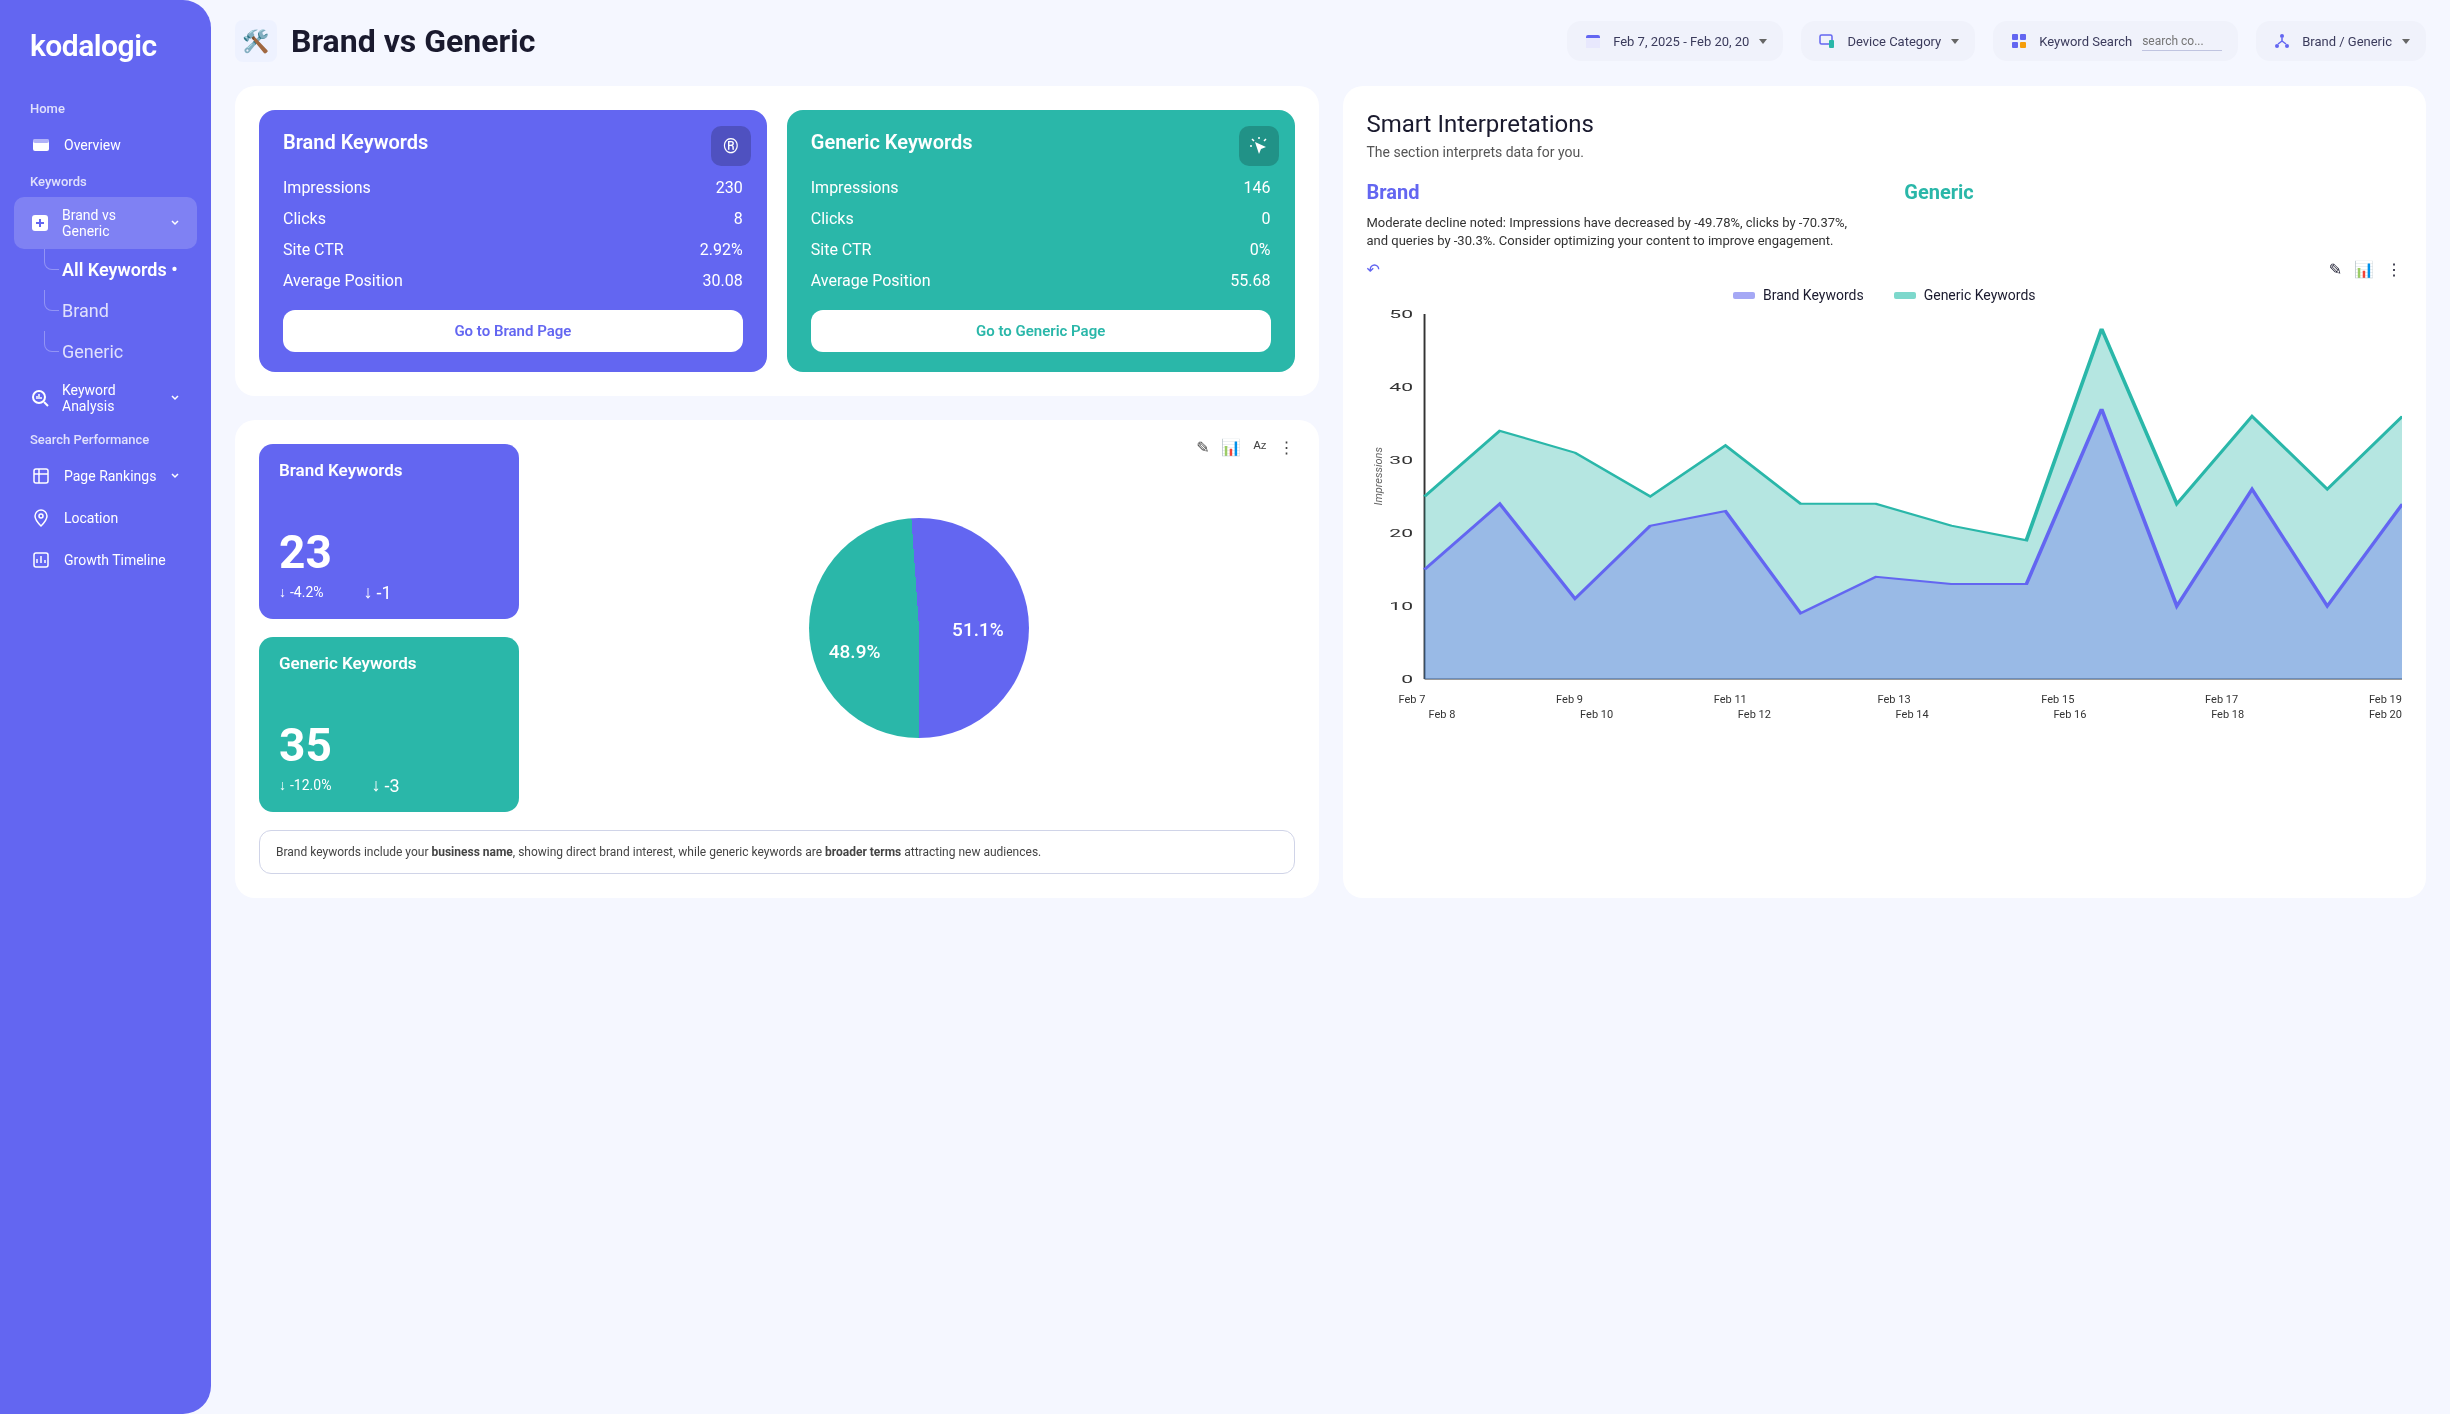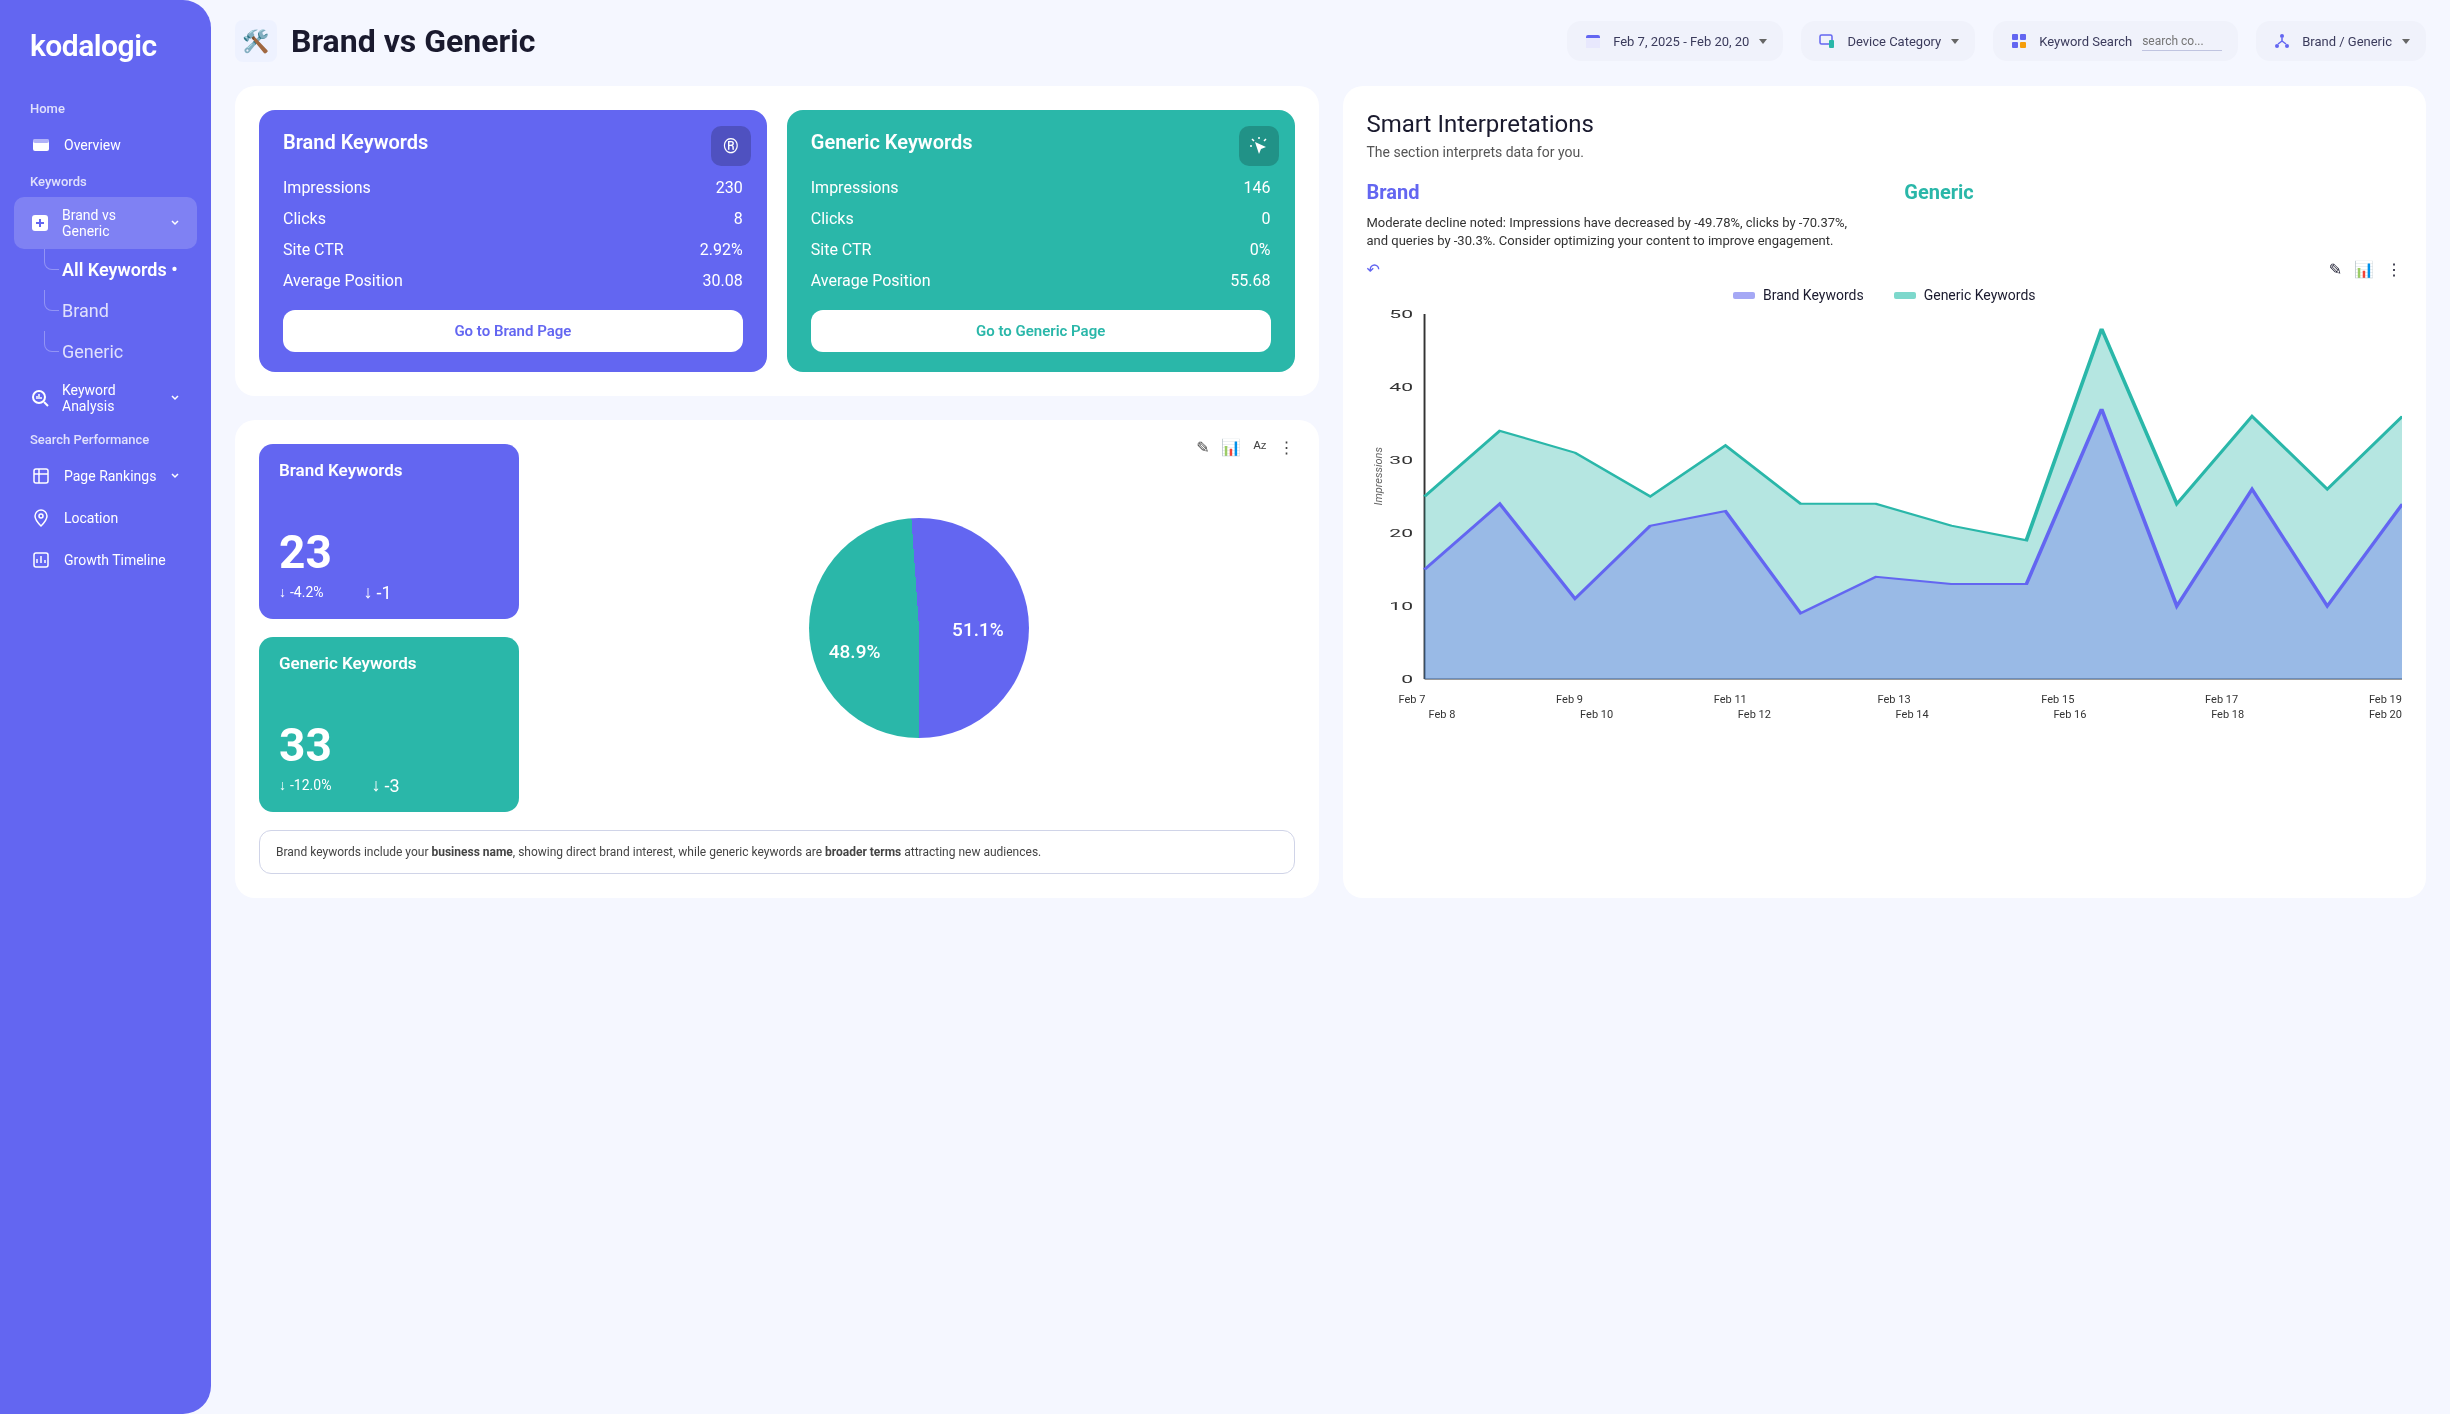--- a/index.html
+++ b/index.html
@@ -355,21 +355,21 @@
           <div class="mini-card brand">
             <div class="mini-title">Brand Keywords</div>
             <div class="mini-number">23</div>
             <div class="mini-deltas">
               <span class="delta">↓<span>-4.2%</span></span>
               <span class="delta" style="font-size:18px;">↓<span>-1</span></span>
             </div>
           </div>
           <div class="mini-card generic">
             <div class="mini-title">Generic Keywords</div>
-            <div class="mini-number">33</div>
+            <div class="mini-number">35</div>
             <div class="mini-deltas">
               <span class="delta">↓<span>-12.0%</span></span>
               <span class="delta" style="font-size:18px;">↓<span>-3</span></span>
             </div>
           </div>
         </div>
         <div class="pie-wrap">
           <div class="pie" id="pie" style="background: conic-gradient(from 180deg, rgb(42, 183, 169) 0%, rgb(42, 183, 169) 48.9%, rgb(99, 102, 241) 48.9%, rgb(99, 102, 241) 100%);">
             <span class="pie-label" style="left:20px; top:94px;margin-top:28px;">48.9%</span>
             <span class="pie-label" style="right:25px; top:100px;">51.1%</span>

